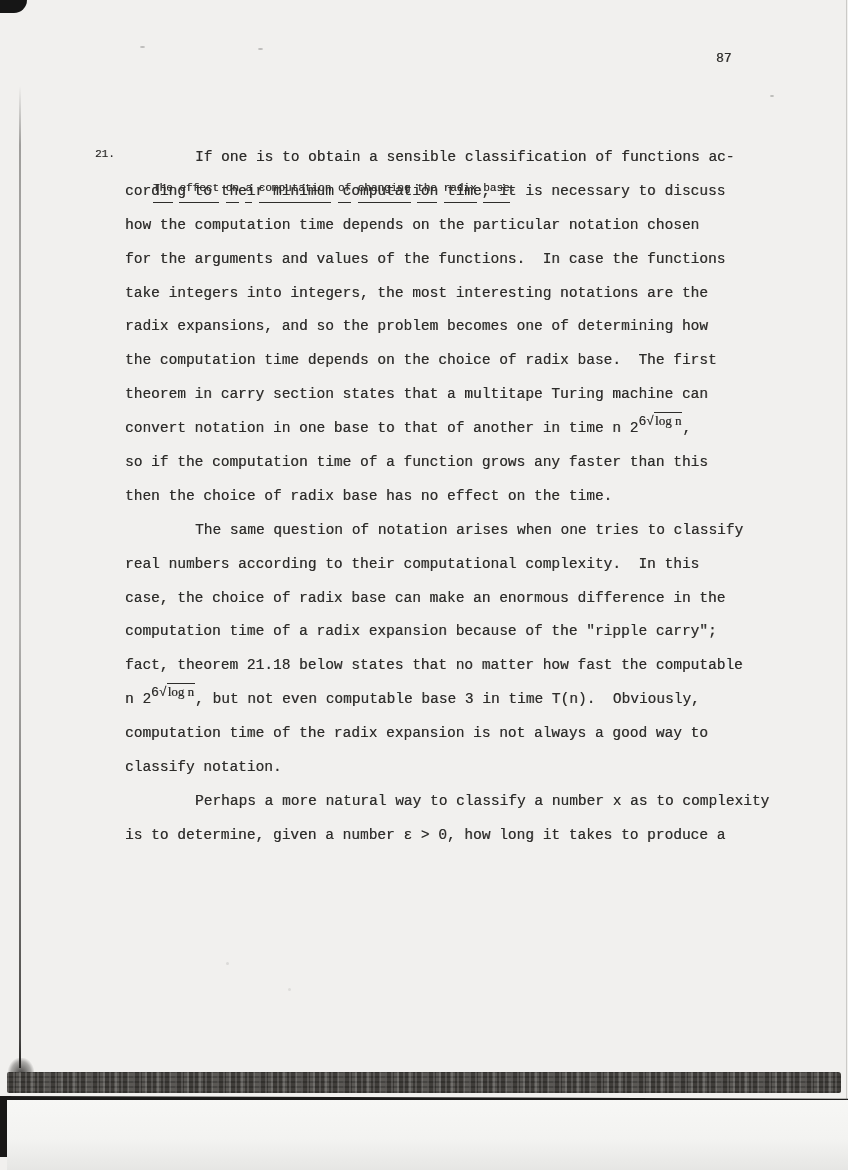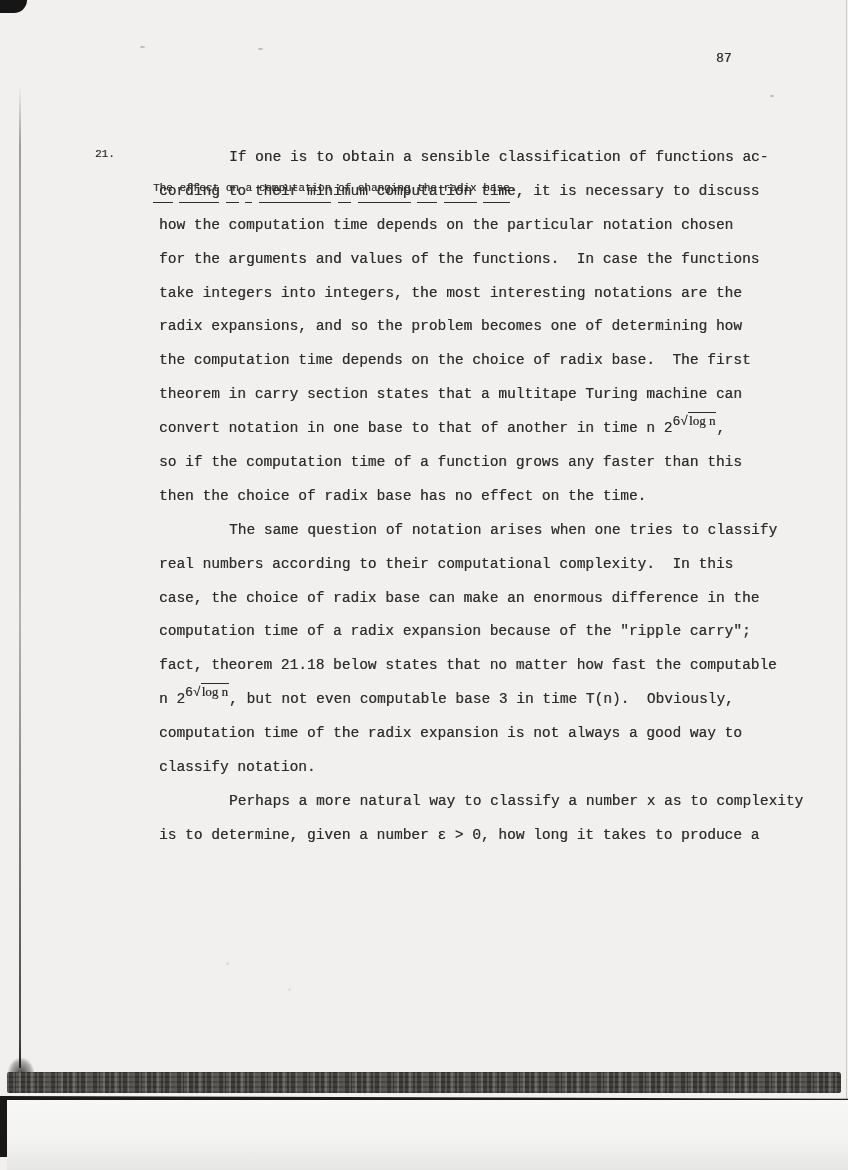--- a/index.html
+++ b/index.html
@@ -67,21 +67,20 @@
     font-size:11px;white-space:pre;
     text-shadow:.4px .3px 0 rgba(45,44,42,.55);
   }
   .sec-num{position:absolute;left:95px;}
   .sec-title{position:absolute;left:153px;}
   .u{border-bottom:1.5px solid currentColor;padding-bottom:8px;}
   .doc-body{
     position:absolute;left:125px;top:141px;width:660px;
     font-size:14.5px;
     text-shadow:.4px .3px 0 rgba(45,44,42,.55);
-    margin-left:34px;
   }
   .line{
     white-space:pre;height:33.9px;line-height:33.9px;
   }
   .line.indent{padding-left:70px;}
   sup.exp{
     display:inline-block;line-height:0;vertical-align:baseline;
     position:relative;top:-7px;font-size:13px;
   }
   sup.exp .vinc{

